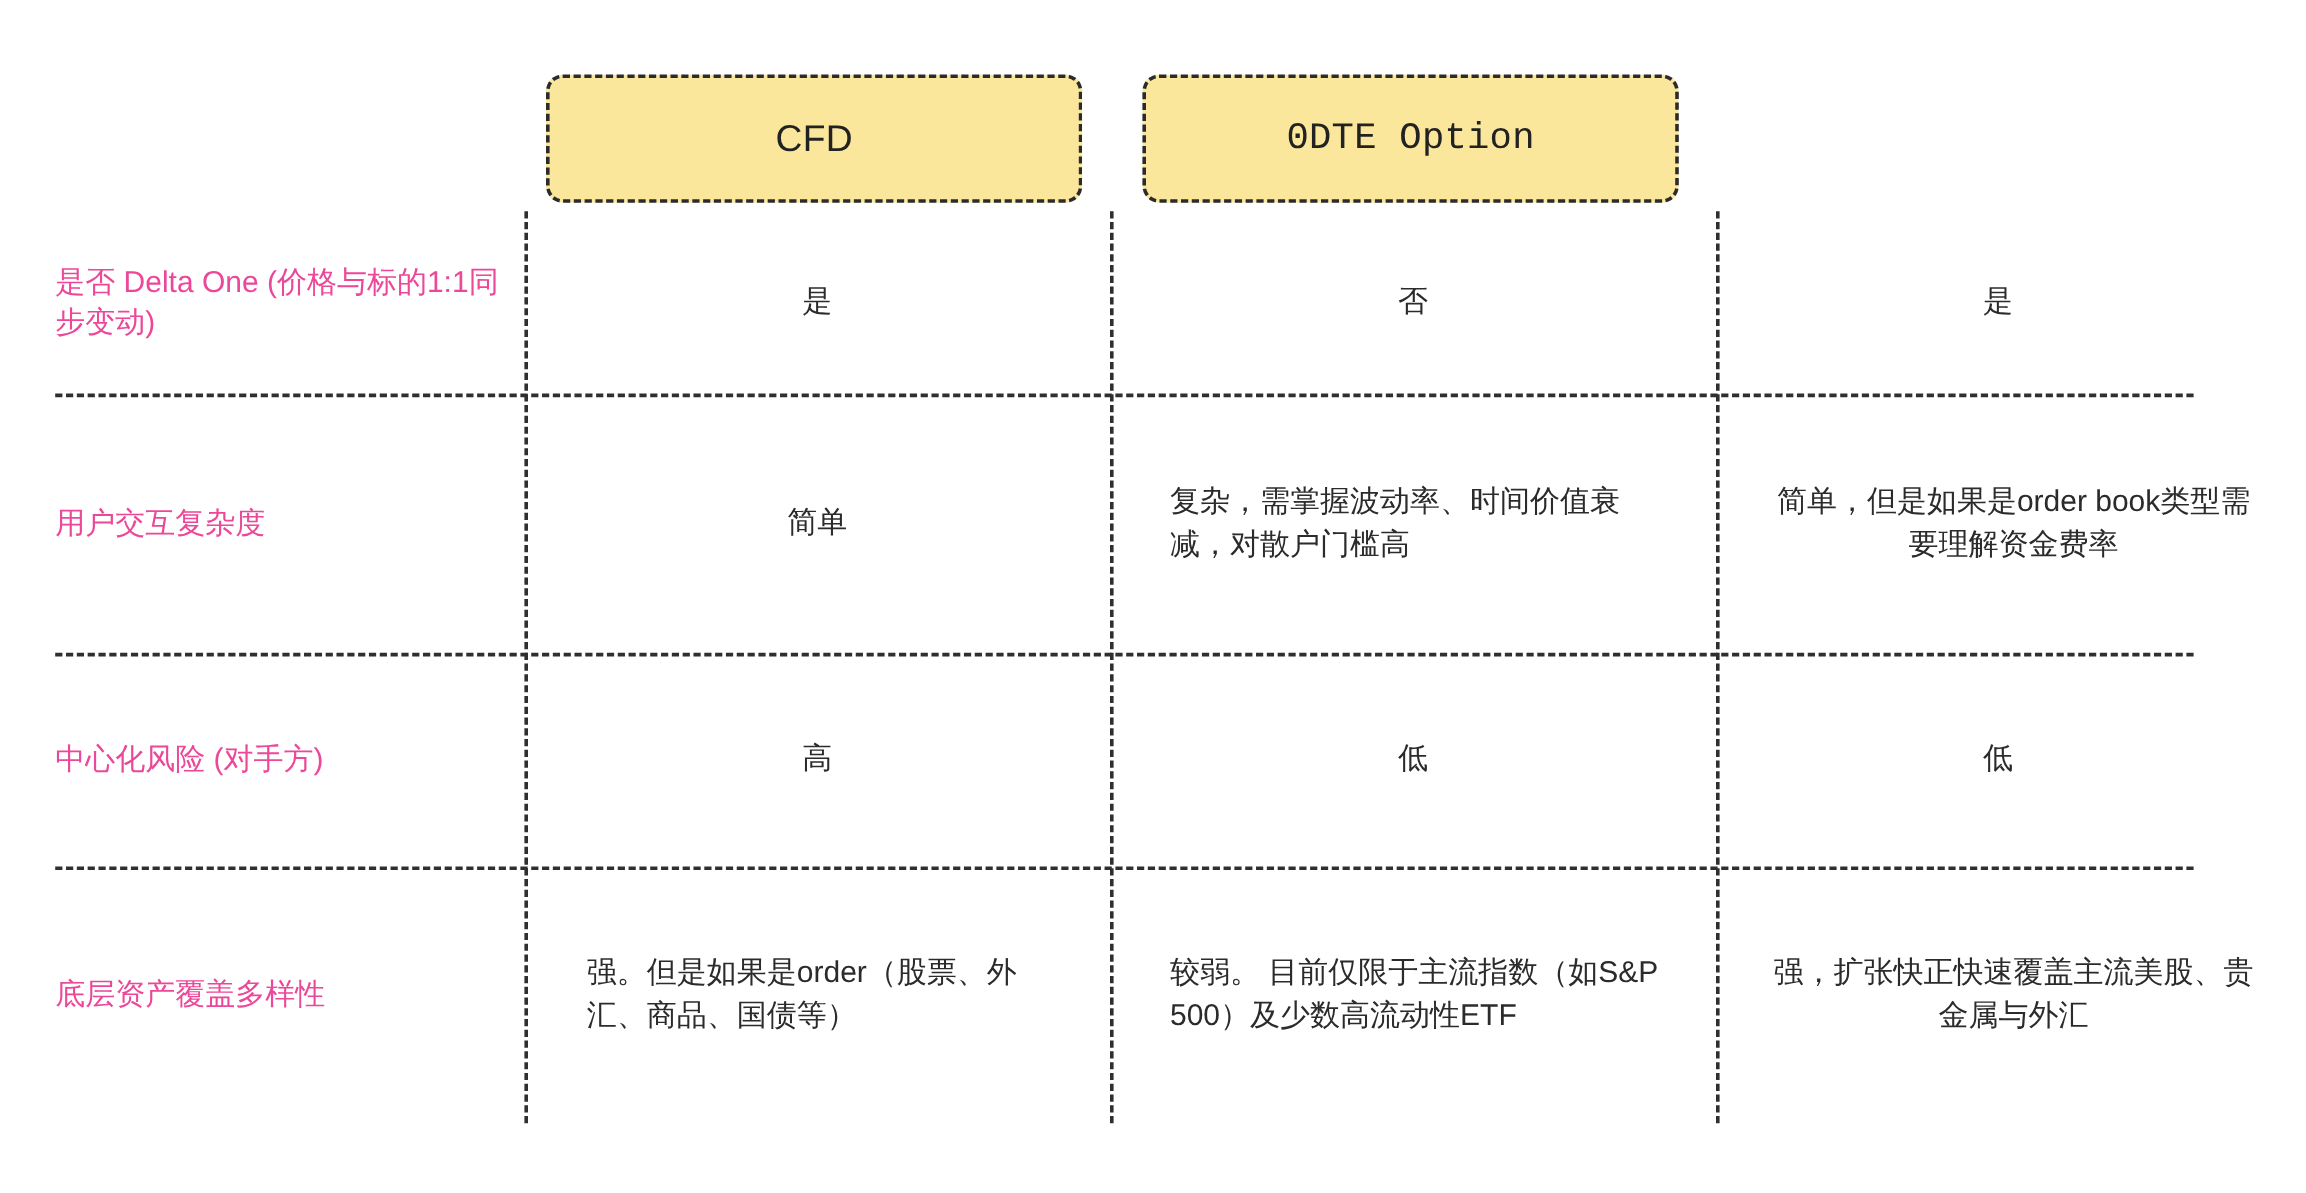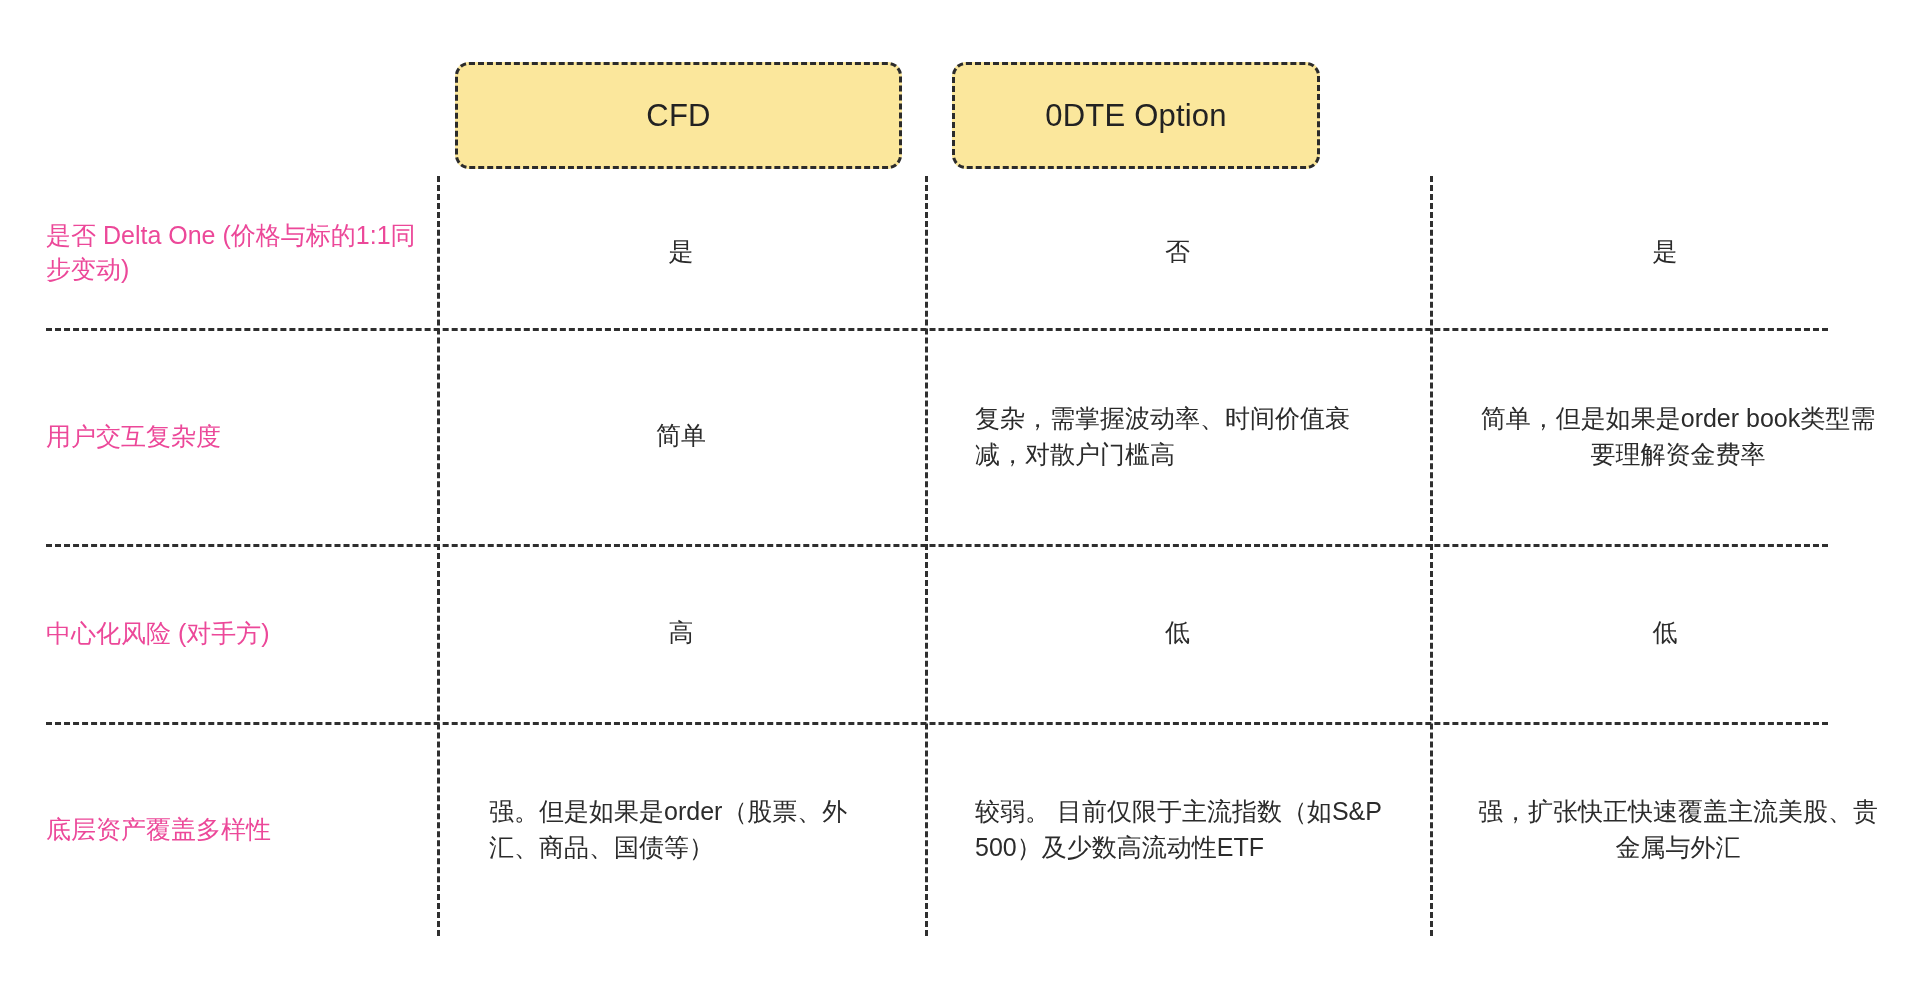--- a/index.html
+++ b/index.html
@@ -40,21 +40,21 @@
     border-radius: 14px;
     display: flex;
     align-items: center;
     justify-content: center;
     color: #222222;
     font-size: 31px;
     letter-spacing: 0.2px;
     line-height: 1;
   }
   .chip-0 { left: 455px;  width: 447px; }
-  .chip-1 { left: 952px;  width: 368px; }
+  .chip-1 { left: 952px;  width: 447px; font-family: Liberation Mono, monospace; }
   .chip-2 { left: 1430px; width: 452px; }
 
   
   .vline {
     position: absolute;
     top: 176px;
     width: 0;
     height: 760px;
     border-left: 3px dashed #2f2f2f;
   }

